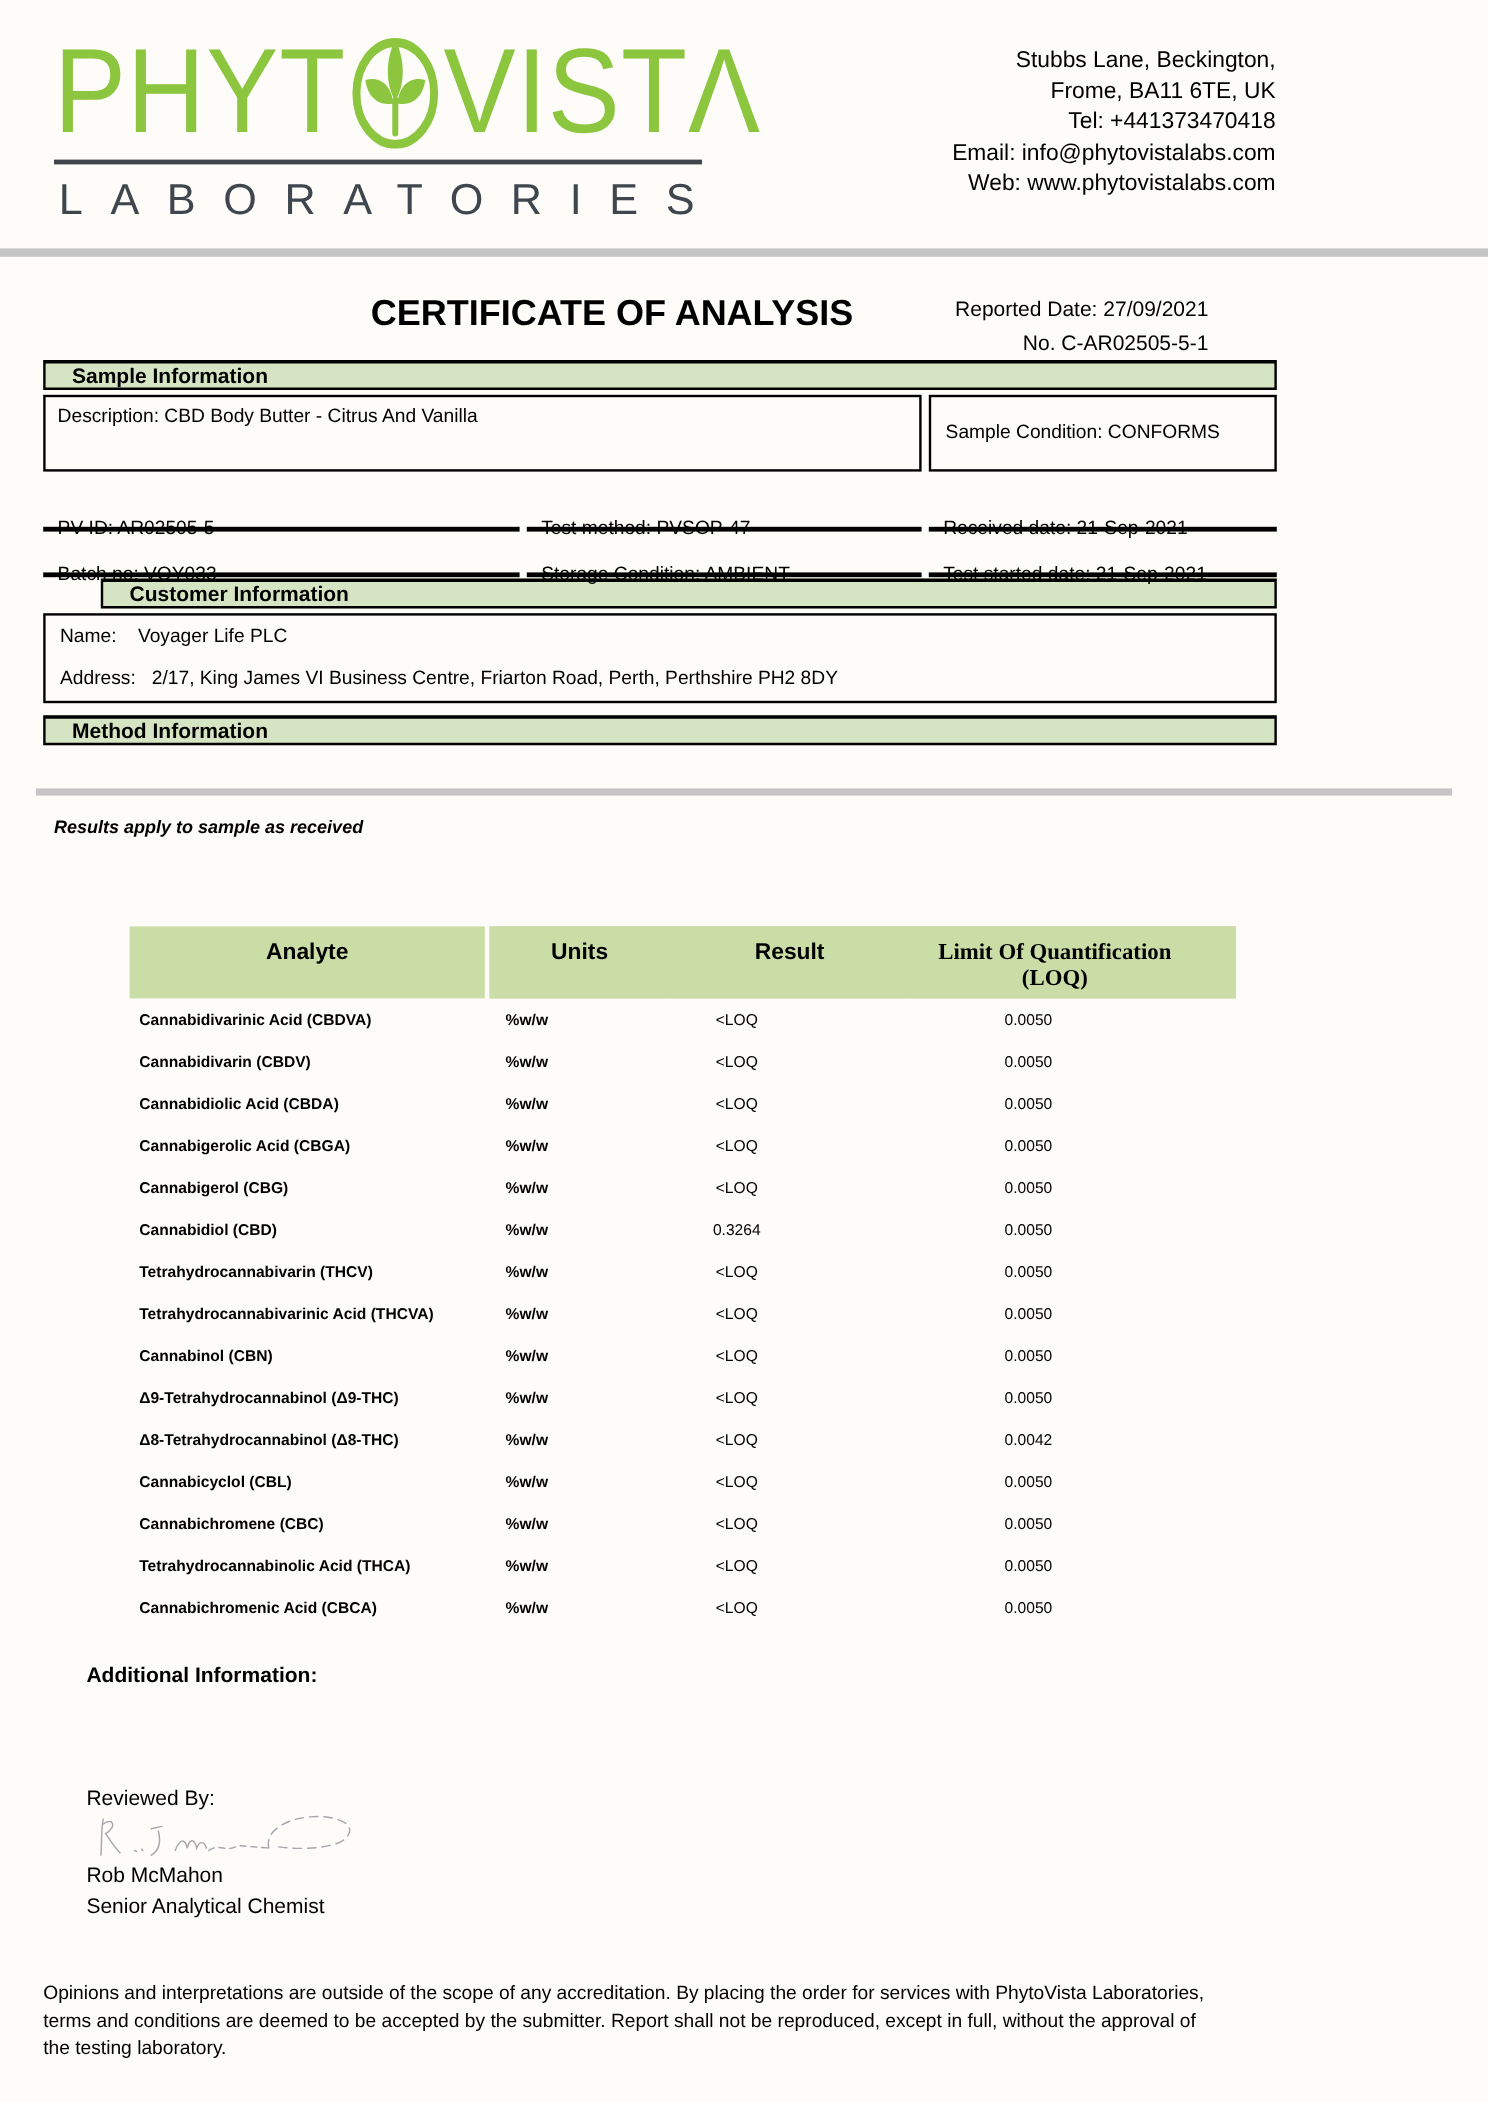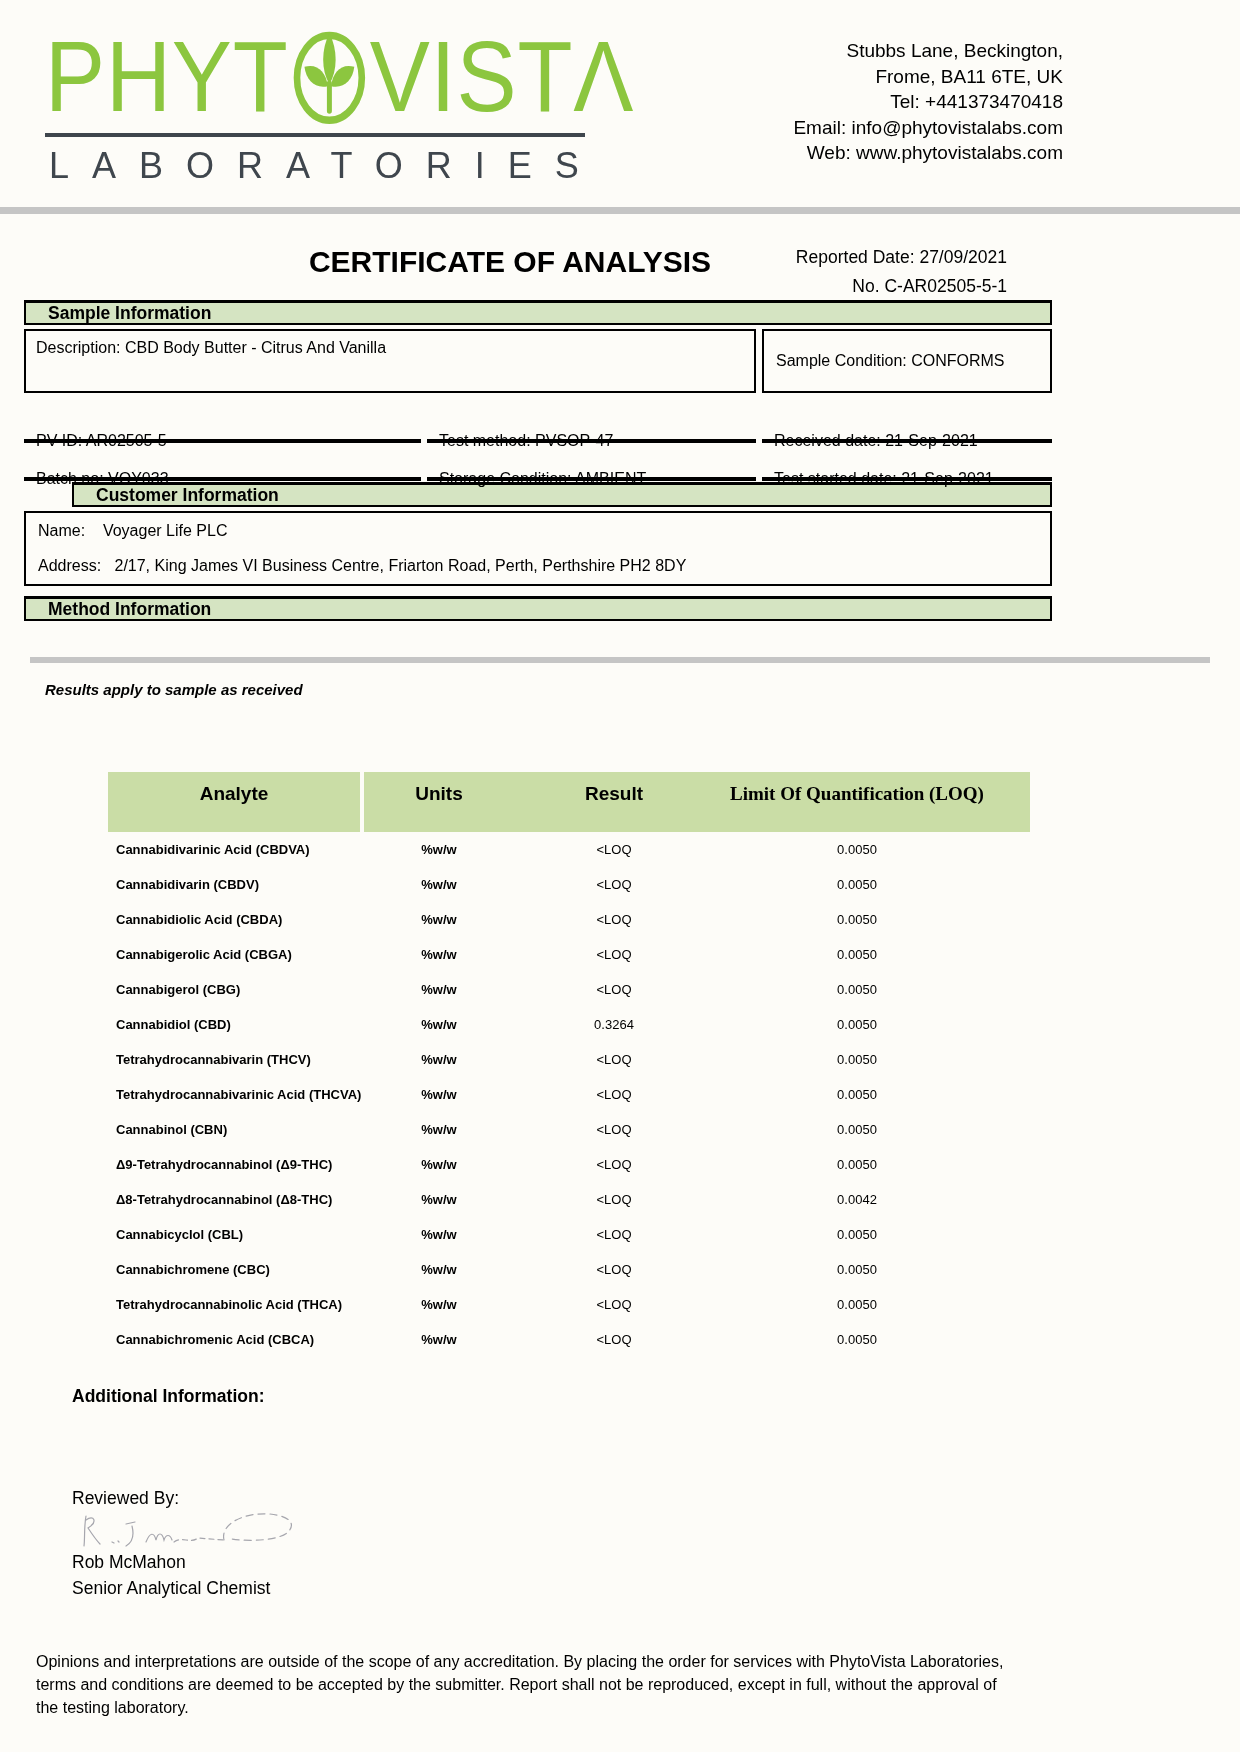--- a/index.html
+++ b/index.html
@@ -21,21 +21,21 @@
   .logo-rule{height:4px;background:var(--dark-slate);margin:9px 0 8px;width:540px;}
   .logo-sub{font-size:36px;color:var(--dark-slate);letter-spacing:23px;white-space:nowrap;padding-left:4px;}
 
   .contact{position:absolute;top:38px;right:177px;text-align:right;font-size:19px;line-height:25.5px;}
 
   .gray-bar{position:absolute;top:207px;left:0;width:1240px;height:7px;background:var(--bar-gray);}
   .report-meta{position:absolute;top:221px;right:233px;text-align:right;font-size:17.5px;line-height:29px;margin-top:22px;}
   .doc-title{position:absolute;top:245px;left:300px;width:420px;text-align:center;font-size:30px;font-weight:700;}
 
   
-  .sections{position:absolute;top:300px;left:24px;width:1028px;}
+  .sections{position:absolute;top:300px;left:36px;width:1028px;}
   .band{background:var(--band-green);border:2px solid #000;border-top-width:3px;height:25px;line-height:20px;
         font-weight:700;font-size:17.5px;padding-left:22px;box-sizing:border-box;}
   .row{display:flex;gap:6px;}
   .desc-row{margin-top:4px;height:64px;}
   .cell{border:2px solid #000;box-sizing:border-box;font-size:16px;}
   .desc-cell{flex:1;padding:8px 10px;}
   .cond-cell{width:290px;display:flex;align-items:center;padding-left:12px;}
   .triple{margin-top:6px;height:32px;}
   .triple .cell{display:flex;align-items:center;padding-left:10px;margin-top:40px;}
   .c1{width:397px;}.c2{width:329px;}.c3{flex:1;}
@@ -46,21 +46,21 @@
   .method-box{margin-top:4px;padding:10px 12px;height:38px;}
   .pre{white-space:pre-wrap;}
 
   .hr2{position:absolute;top:657px;left:30px;width:1180px;height:6px;background:var(--bar-gray);}
   .results-note{position:absolute;top:681px;left:45px;font-style:italic;font-weight:700;font-size:15px;}
 
   
   .results{position:absolute;top:772px;left:108px;width:922px;}
   .thead{display:flex;gap:4px;height:60px;}
   .th{background:var(--table-green);font-weight:700;font-size:19px;text-align:center;padding-top:11px;box-sizing:border-box;}
-  .th-analyte{width:252px;}
+  .th-analyte{width:296px;}
   .thgroup{flex:1;display:flex;background:var(--table-green);}
   .th-units{width:150px;}
   .th-result{width:200px;}
   .th-loq{flex:1;padding-right:30px;font-family:Liberation Serif, serif;}
   .tr{display:flex;height:35px;align-items:center;font-size:13px;}
   .td{box-sizing:border-box;}
   .td.analyte{width:256px;font-weight:700;padding-left:8px;white-space:nowrap;}
   .td.units{width:150px;text-align:center;font-weight:700;}
   .td.result{width:200px;text-align:center;}
   .td.loq{flex:1;text-align:center;padding-right:30px;}

